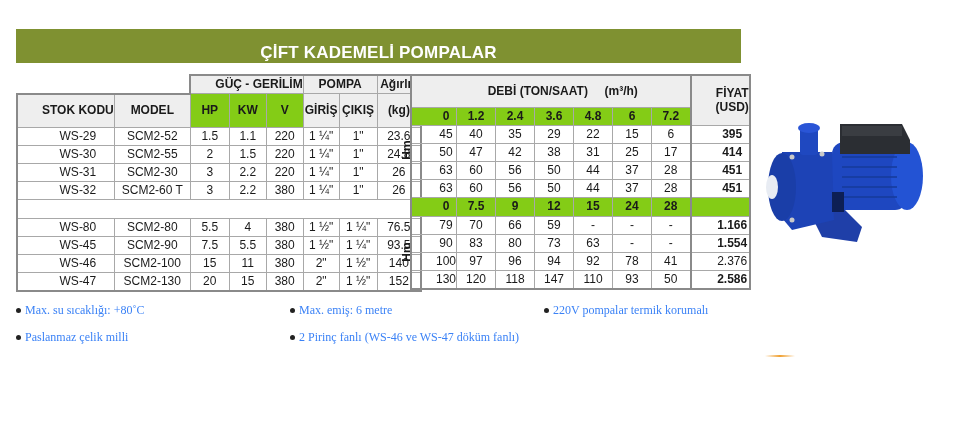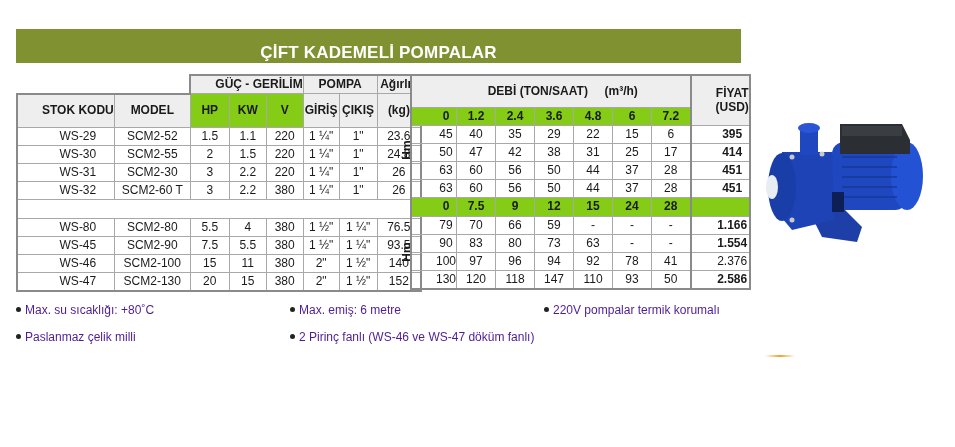--- a/index.html
+++ b/index.html
@@ -18,21 +18,21 @@
   .thick-r { border-right: 2px solid #8a8a8a; }
   .thick-t { border-top: 2px solid #8a8a8a; }
   .thick-b { border-bottom: 2px solid #8a8a8a; }
 
   #left-table { left: 16px; top: 74px; }
   #right-table { left: 410px; top: 74px; }
 
   .hm-label { position: absolute; left: 395px; font-weight: bold; font-size: 12px;
               transform: rotate(-90deg); transform-origin: center; width: 24px; text-align: center; }
 
-  .notes { position: absolute; font-size: 12px; color: #4c1d95; }
+  .notes { position: absolute; font-size: 12px; color: #3b82f6; font-family: Liberation Serif, serif; }
   .notes .dot { display: inline-block; width: 5px; height: 5px; border-radius: 50%; background: #222;
                 margin-right: 4px; vertical-align: middle; position: relative; top: -1px; }
 
   .pump { position: absolute; left: 762px; top: 112px; width: 170px; height: 140px; }
   .orange-mark { position: absolute; left: 765px; top: 355px; width: 30px; height: 2px;
                  background: linear-gradient(90deg, rgba(245,166,35,0), #f0a030, rgba(245,166,35,0)); }
 </style>
 </head>
 <body>
 

